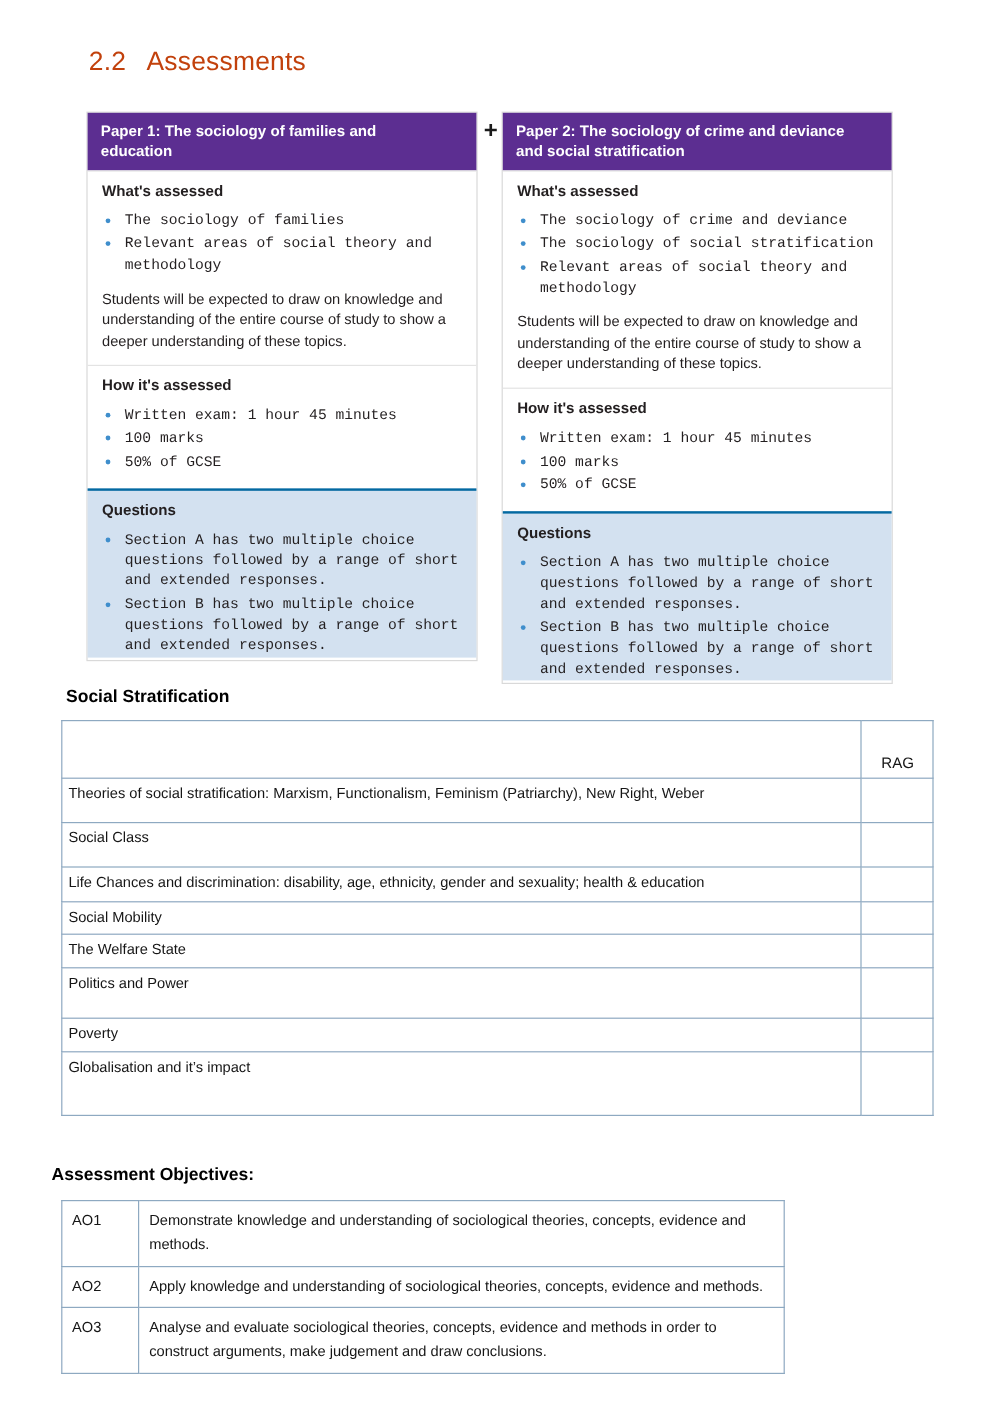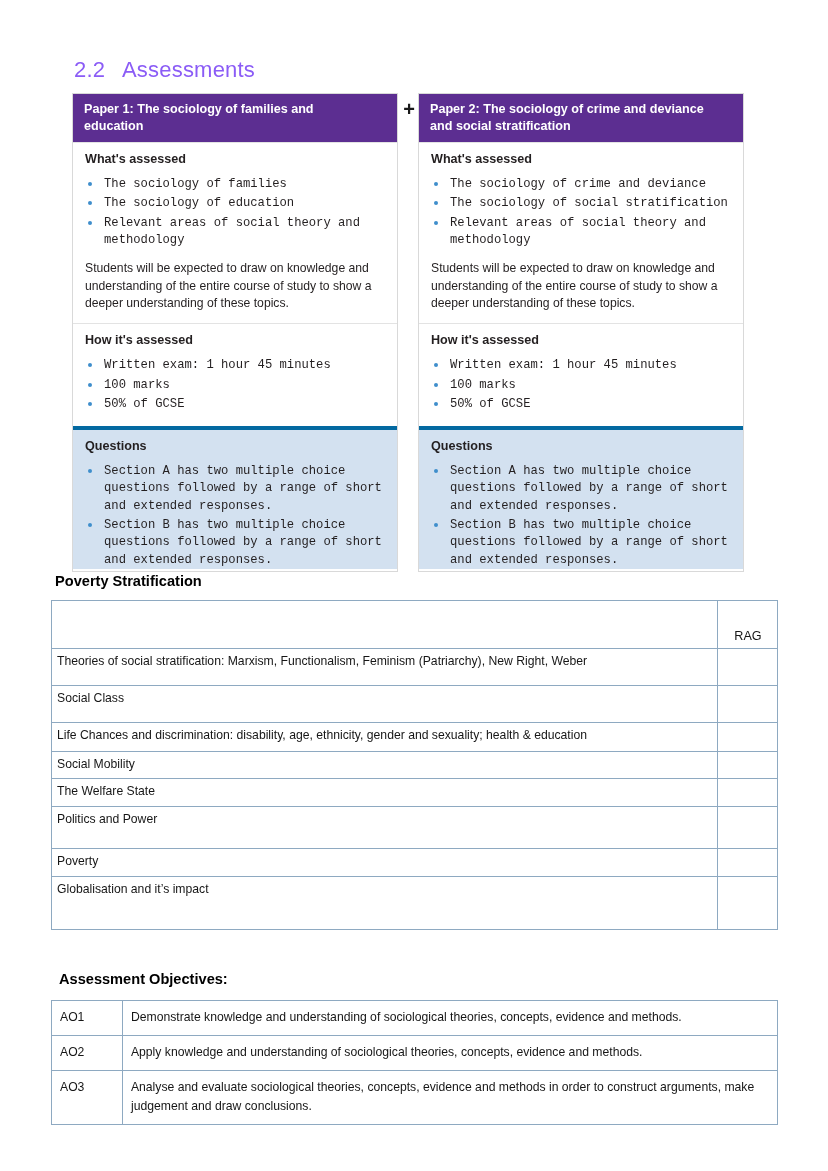--- a/index.html
+++ b/index.html
@@ -13,23 +13,23 @@
     position: relative;
     font-family: "Liberation Sans", sans-serif;
     color: #231f20;
     overflow: hidden;
   }
 
   
   .section-heading {
     position: absolute;
     left: 74px;
-    top: 57px;
+    top: 38px;
     font-size: 22px;
-    color: #8b5cf6;
+    color: #c2410c;
     letter-spacing: .2px;
     white-space: nowrap;
   }
   .section-heading .num { display: inline-block; width: 48px; }
 
   
   .cards {
     position: absolute;
     left: 72px;
     top: 93px;
@@ -59,21 +59,21 @@
     padding: 7px 26px 8px 11px;
   }
 
   .card-sect {
     padding: 8px 12px 11px 12px;
     border-top: 1px solid #e3e3e3;
   }
   .card-sect:first-of-type { border-top: 0; }
   .card-sect.questions {
     background: #d3e1f0;
-    border-top: 4px solid #0369a1;
+    border-top: 2px solid #0369a1;
     padding-bottom: 0;
   }
   .sect-title {
     font-weight: bold;
     font-size: 12.6px;
     margin: 0 0 7px 0;
   }
   .card-sect ul {
     list-style: none;
     margin: 0 0 0 0;
@@ -135,22 +135,22 @@
     font-size: 12.6px;
     padding-top: 28px;
   }
 
   
   #strat-table { left: 51px; top: 600px; width: 727px; }
   #strat-table col.c-topic { width: 667px; }
   #strat-table col.c-rag   { width: 60px; }
 
   
-  #ao-title { left: 59px; top: 971px; }
-  #ao-table { left: 51px; top: 1000px; width: 727px; }
+  #ao-title { left: 43px; top: 971px; }
+  #ao-table { left: 51px; top: 1000px; width: 603px; }
   #ao-table col.c-code { width: 71px; }
   #ao-table col.c-desc { width: 656px; }
   #ao-table td { padding: 7px 6px 7px 8px; line-height: 1.62; }
 
   #strat-title { left: 55px; top: 573px; }
 </style>
 </head>
 <body>
 
 <div class="section-heading">
@@ -159,21 +159,20 @@
 
 <div class="cards">
 
   <div class="card left">
     <div class="card-header">Paper 1: The sociology of families and education</div>
 
     <div class="card-sect">
       <div class="sect-title">What's assessed</div>
       <ul>
         <li><span class="bullet"></span><span>The sociology of families</span></li>
-        <li><span class="bullet"></span><span>The sociology of education</span></li>
         <li><span class="bullet"></span><span>Relevant areas of social theory and methodology</span></li>
       </ul>
       <p class="card-note">Students will be expected to draw on knowledge and understanding of the entire course of study to show a deeper understanding of these topics.</p>
     </div>
 
     <div class="card-sect">
       <div class="sect-title">How it's assessed</div>
       <ul>
         <li><span class="bullet"></span><span>Written exam: 1 hour 45 minutes</span></li>
         <li><span class="bullet"></span><span>100 marks</span></li>
@@ -217,21 +216,21 @@
     <div class="card-sect questions">
       <div class="sect-title">Questions</div>
       <ul>
         <li><span class="bullet"></span><span>Section A has two multiple choice questions followed by a range of short and extended responses.</span></li>
         <li><span class="bullet"></span><span>Section B has two multiple choice questions followed by a range of short and extended responses.</span></li>
       </ul>
     </div>
   </div>
 </div>
 
-<div class="doc-title" id="strat-title">Poverty Stratification</div>
+<div class="doc-title" id="strat-title">Social Stratification</div>
 
 <table class="doc-table" id="strat-table">
   <colgroup>
       <col class="c-topic">
       <col class="c-rag">
     </colgroup>
   <thead>
     <tr>
       <th></th>
       <th class="rag">RAG</th>

